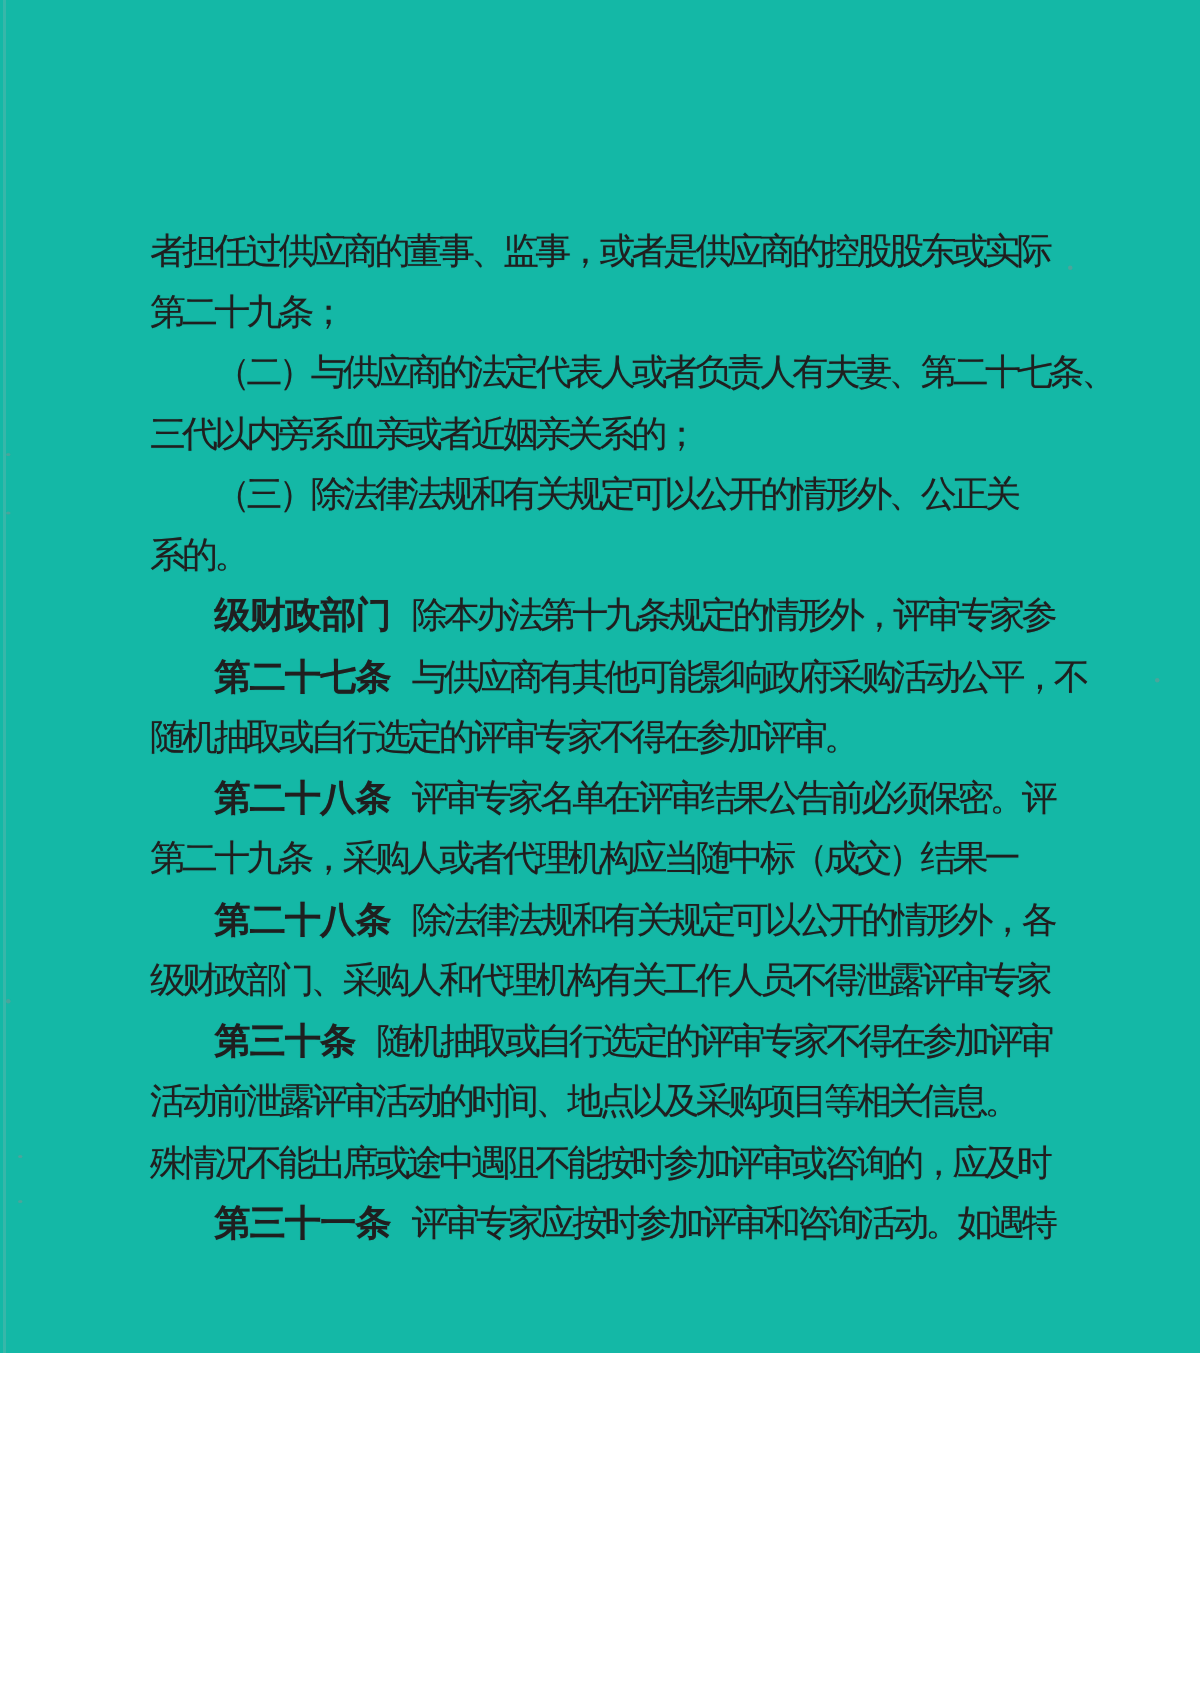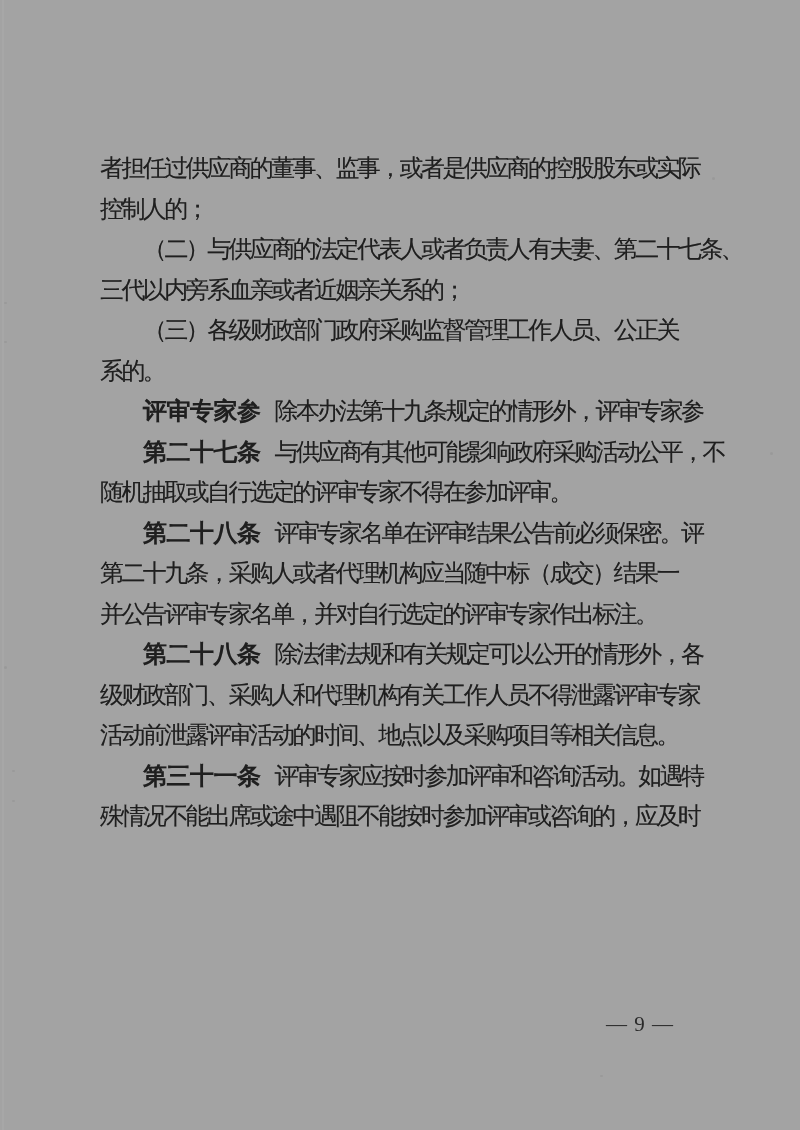--- a/index.html
+++ b/index.html
@@ -3,22 +3,22 @@
 <meta charset="utf-8">
 <style>
   html, body {
     margin: 0;
     padding: 0;
     background: #ffffff;
   }
   .page {
     position: relative;
     width: 800px;
-    height: 1130px;
-    background: #a3a3a3;
+    height: 902px;
+    background: #14b8a6;
     overflow: hidden;
     font-family: "Liberation Serif", "DejaVu Serif", serif;
     color: #1f1f1f;
   }
   
   .scan-edge {
     position: absolute;
     left: 2px;
     top: 0;
     width: 2px;
@@ -68,36 +68,36 @@
     border-radius: 50%;
   }
 </style>
 </head>
 <body>
 
 <div class="page">
   <div class="scan-edge"></div>
   <div class="doc-body">
       <div class="line"><span class="seg">者担任过供应商的董事、监事，或者是供应商的控股股东或实际</span></div>
-      <div class="line"><span class="seg">控制人的；</span></div>
+      <div class="line"><span class="seg">第二十九条；</span></div>
       <div class="line indent"><span class="seg">（二）与供应商的法定代表人或者负责人有夫妻、第二十七条、</span></div>
       <div class="line"><span class="seg">三代以内旁系血亲或者近姻亲关系的；</span></div>
-      <div class="line indent"><span class="seg">（三）各级财政部门政府采购监督管理工作人员、公正关</span></div>
+      <div class="line indent"><span class="seg">（三）除法律法规和有关规定可以公开的情形外、公正关</span></div>
       <div class="line"><span class="seg">系的。</span></div>
-      <div class="line indent"><span class="seg seg-bold">评审专家参</span><span class="seg">除本办法第十九条规定的情形外，评审专家参</span></div>
+      <div class="line indent"><span class="seg seg-bold">级财政部门</span><span class="seg">除本办法第十九条规定的情形外，评审专家参</span></div>
       <div class="line indent"><span class="seg seg-bold">第二十七条</span><span class="seg">与供应商有其他可能影响政府采购活动公平，不</span></div>
       <div class="line"><span class="seg">随机抽取或自行选定的评审专家不得在参加评审。</span></div>
       <div class="line indent"><span class="seg seg-bold">第二十八条</span><span class="seg">评审专家名单在评审结果公告前必须保密。评</span></div>
       <div class="line"><span class="seg">第二十九条，采购人或者代理机构应当随中标（成交）结果一</span></div>
-      <div class="line"><span class="seg">并公告评审专家名单，并对自行选定的评审专家作出标注。</span></div>
       <div class="line indent"><span class="seg seg-bold">第二十八条</span><span class="seg">除法律法规和有关规定可以公开的情形外，各</span></div>
       <div class="line"><span class="seg">级财政部门、采购人和代理机构有关工作人员不得泄露评审专家</span></div>
+      <div class="line indent"><span class="seg seg-bold">第三十条</span><span class="seg">随机抽取或自行选定的评审专家不得在参加评审</span></div>
       <div class="line"><span class="seg">活动前泄露评审活动的时间、地点以及采购项目等相关信息。</span></div>
+      <div class="line"><span class="seg">殊情况不能出席或途中遇阻不能按时参加评审或咨询的，应及时</span></div>
       <div class="line indent"><span class="seg seg-bold">第三十一条</span><span class="seg">评审专家应按时参加评审和咨询活动。如遇特</span></div>
-      <div class="line"><span class="seg">殊情况不能出席或途中遇阻不能按时参加评审或咨询的，应及时</span></div>
     </div>
   <div class="page-number">— 9 —</div>
 <div class="speck" style="left: 4px; top: 302px; width: 3px; height: 2px;"></div>
     <div class="speck" style="left: 4px; top: 341px; width: 3px; height: 2px;"></div>
     <div class="speck" style="left: 4px; top: 666px; width: 3px; height: 3px;"></div>
     <div class="speck" style="left: 12px; top: 770px; width: 3px; height: 2px;"></div>
     <div class="speck" style="left: 12px; top: 800px; width: 3px; height: 2px;"></div>
     <div class="speck" style="left: 712px; top: 177px; width: 3px; height: 3px;"></div>
     <div class="speck" style="left: 770px; top: 452px; width: 3px; height: 3px;"></div>
     <div class="speck" style="left: 600px; top: 1075px; width: 3px; height: 2px;"></div>

